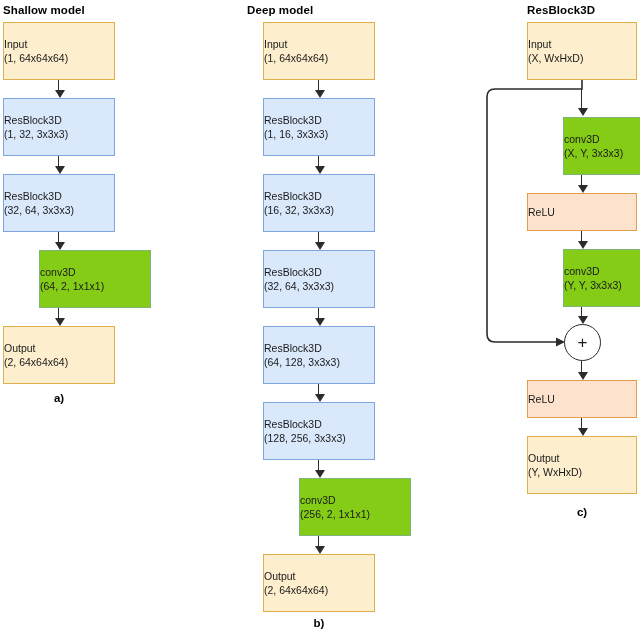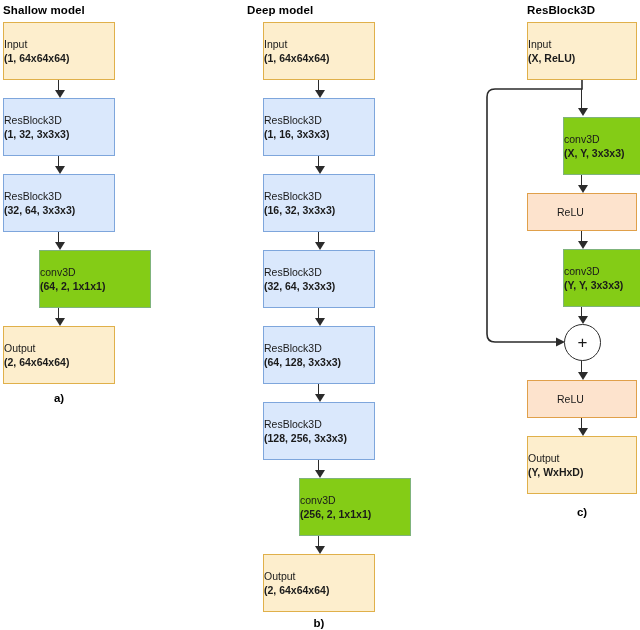--- a/index.html
+++ b/index.html
@@ -43,26 +43,26 @@
     display: flex;
     flex-direction: column;
     align-items: flex-start;
     justify-content: center;
     font-size: 10.5px;
     line-height: 14px;
     color: #1a1a1a;
     text-align: center;
   }
   .node .l1 { display: block; }
-  .node .l2 { display: block; font-weight: bold; }
+  .node .l2 { display: block; }
   .node.single { justify-content: center; }
   .fill-yellow { background: #fdeecd; border-color: #e0b04a; }
   .fill-blue   { background: #dae8fc; border-color: #7ea6dc; }
   .fill-green  { background: #84cc16; border-color: #7fb37c; margin-left: 36px; }
-  .fill-orange { background: #fde3cd; border-color: #e0a04a; padding-left: 29px; }
+  .fill-orange { background: #fde3cd; border-color: #e0a04a; }
 
   .arrow {
     position: absolute;
     width: 0;
     border-left: 1.6px solid #2b2b2b;
   }
   .arrow::after {
     content: "";
     position: absolute;
     left: -4.3px;
@@ -186,21 +186,21 @@
 
   <div class="col-title" style="left:527px; top:4px; width:110px;">ResBlock3D</div>
 
   <svg class="skip-svg">
     <path d="M 582 80 L 582 89 L 495 89 Q 487 89 487 97 L 487 334 Q 487 342 495 342 L 557 342" fill="none" stroke="#2b2b2b" stroke-width="1.6"></path>
     <polygon points="565,342 556,337.5 556,346.5" fill="#2b2b2b"></polygon>
   </svg>
 
   <div class="node fill-yellow" style="left:527px; top:22px; width:110px; height:58px;">
     <span class="l1">Input</span>
-    <span class="l2">(X, ReLU)</span>
+    <span class="l2">(X, WxHxD)</span>
   </div>
   <div class="arrow" style="left:581.2px; top:89px; height:19px;"></div>
 
   <div class="node fill-green" style="left:527px; top:117px; width:110px; height:58px;">
     <span class="l1">conv3D</span>
     <span class="l2">(X, Y, 3x3x3)</span>
   </div>
   <div class="arrow" style="left:581.2px; top:175px; height:10px;"></div>
 
   <div class="node fill-orange single" style="left:527px; top:193px; width:110px; height:38px;">

